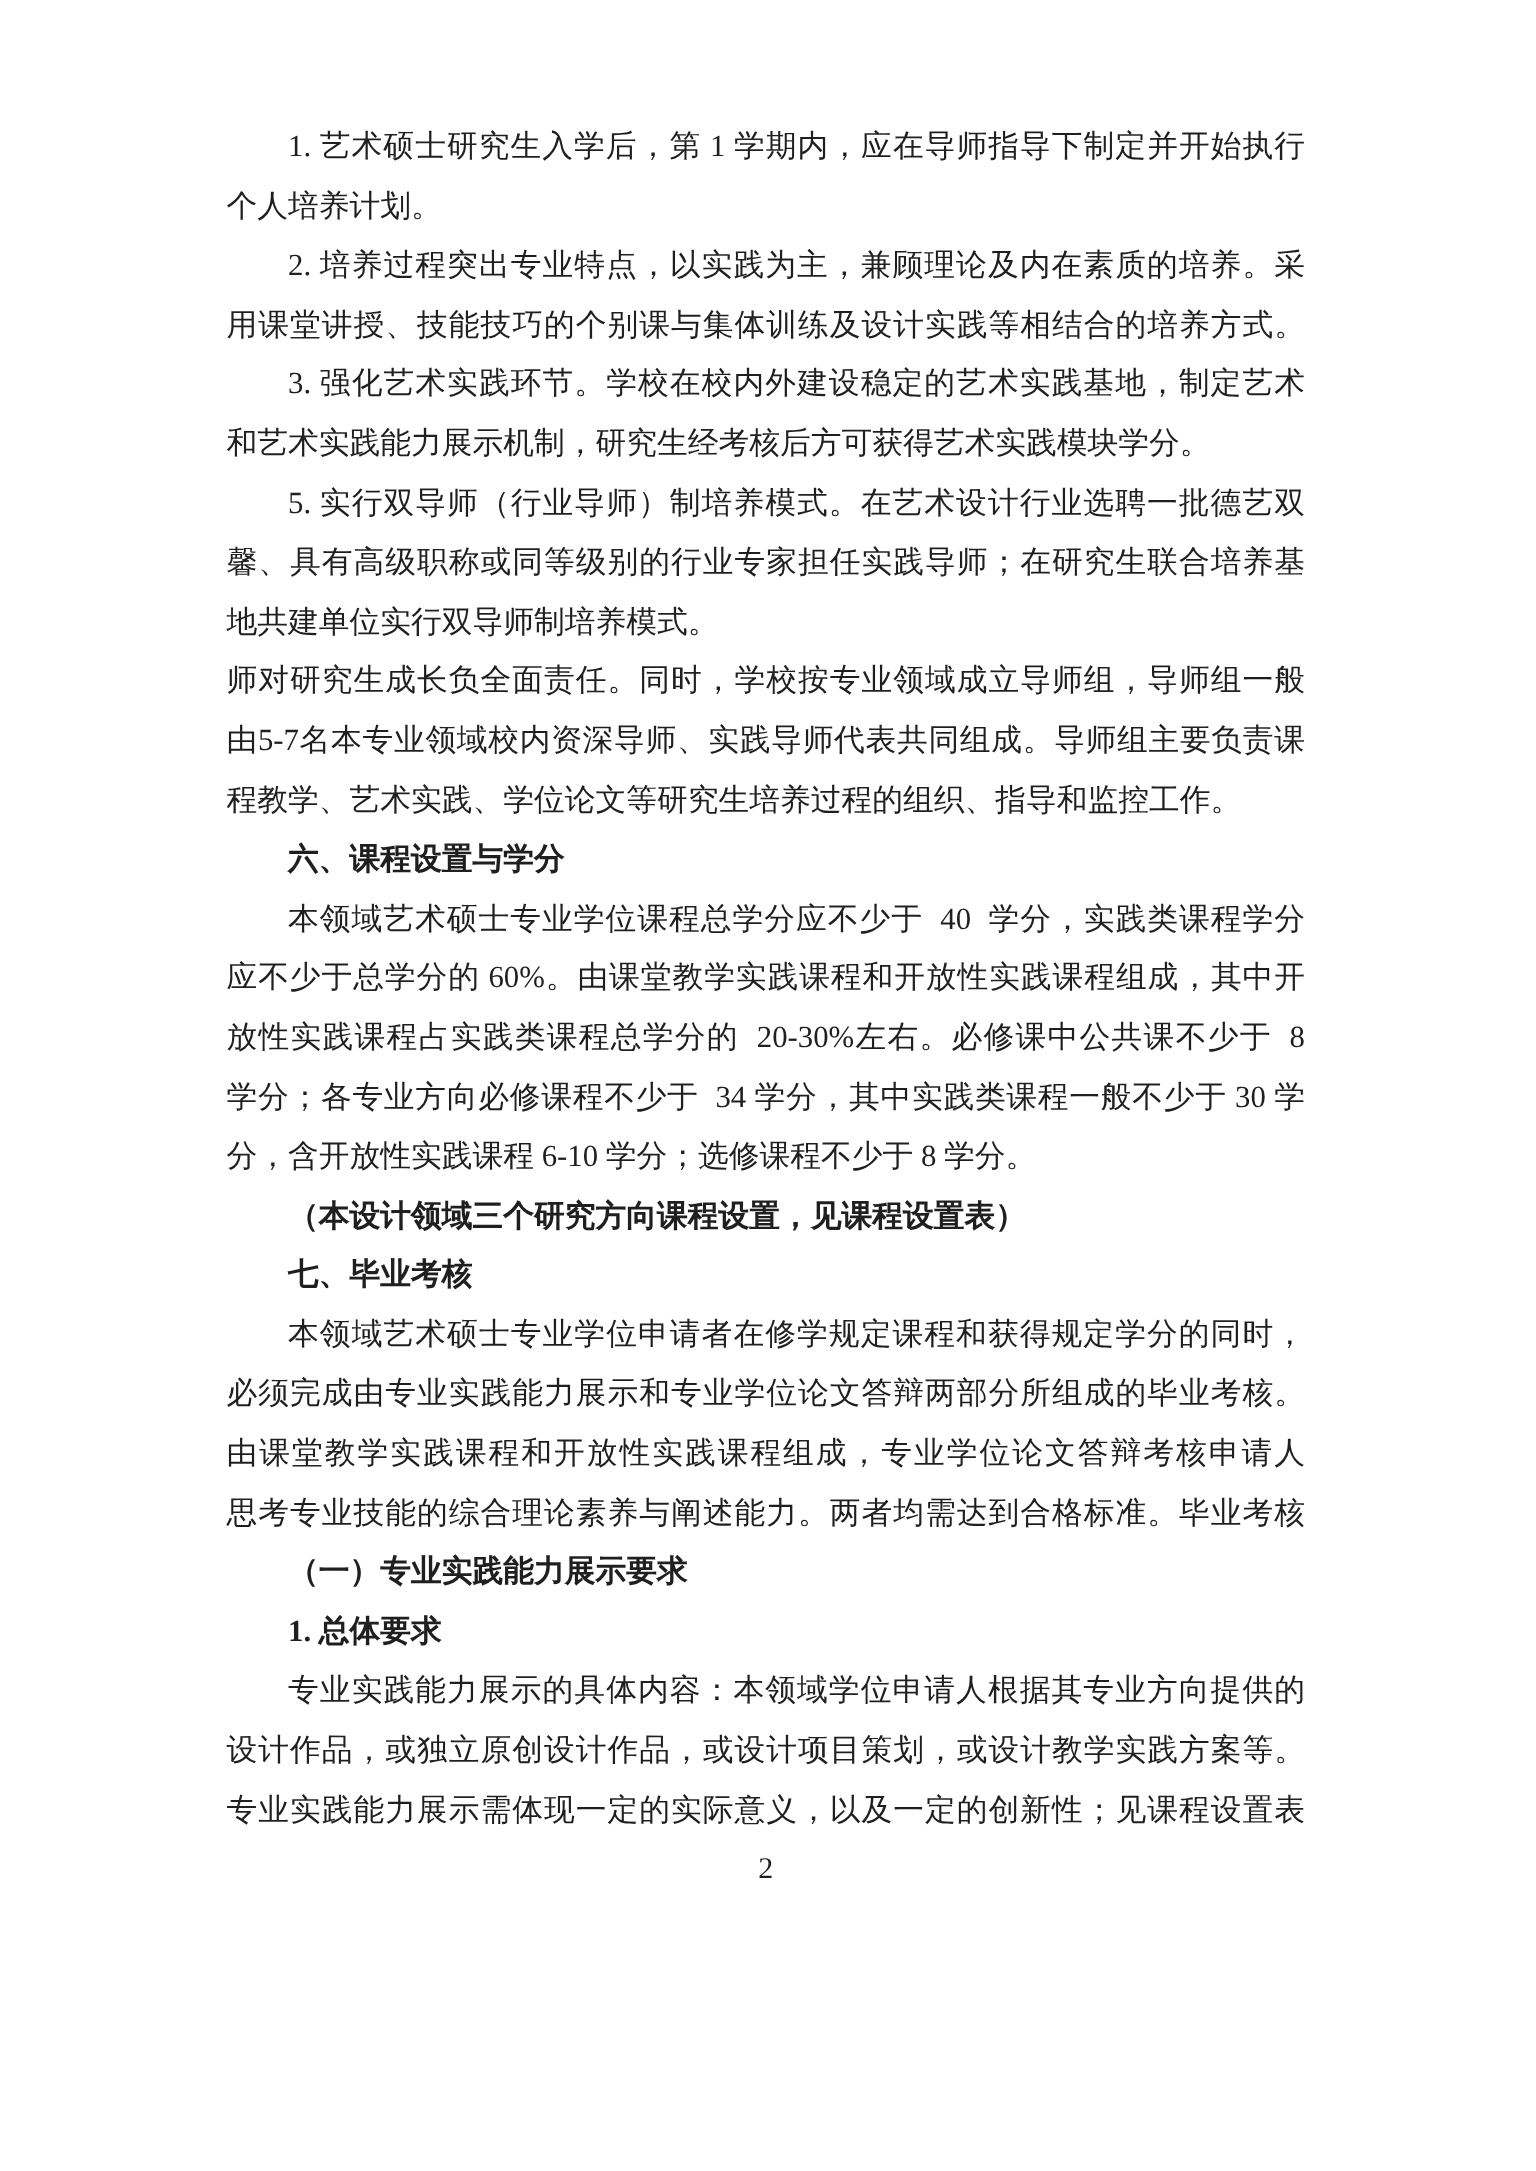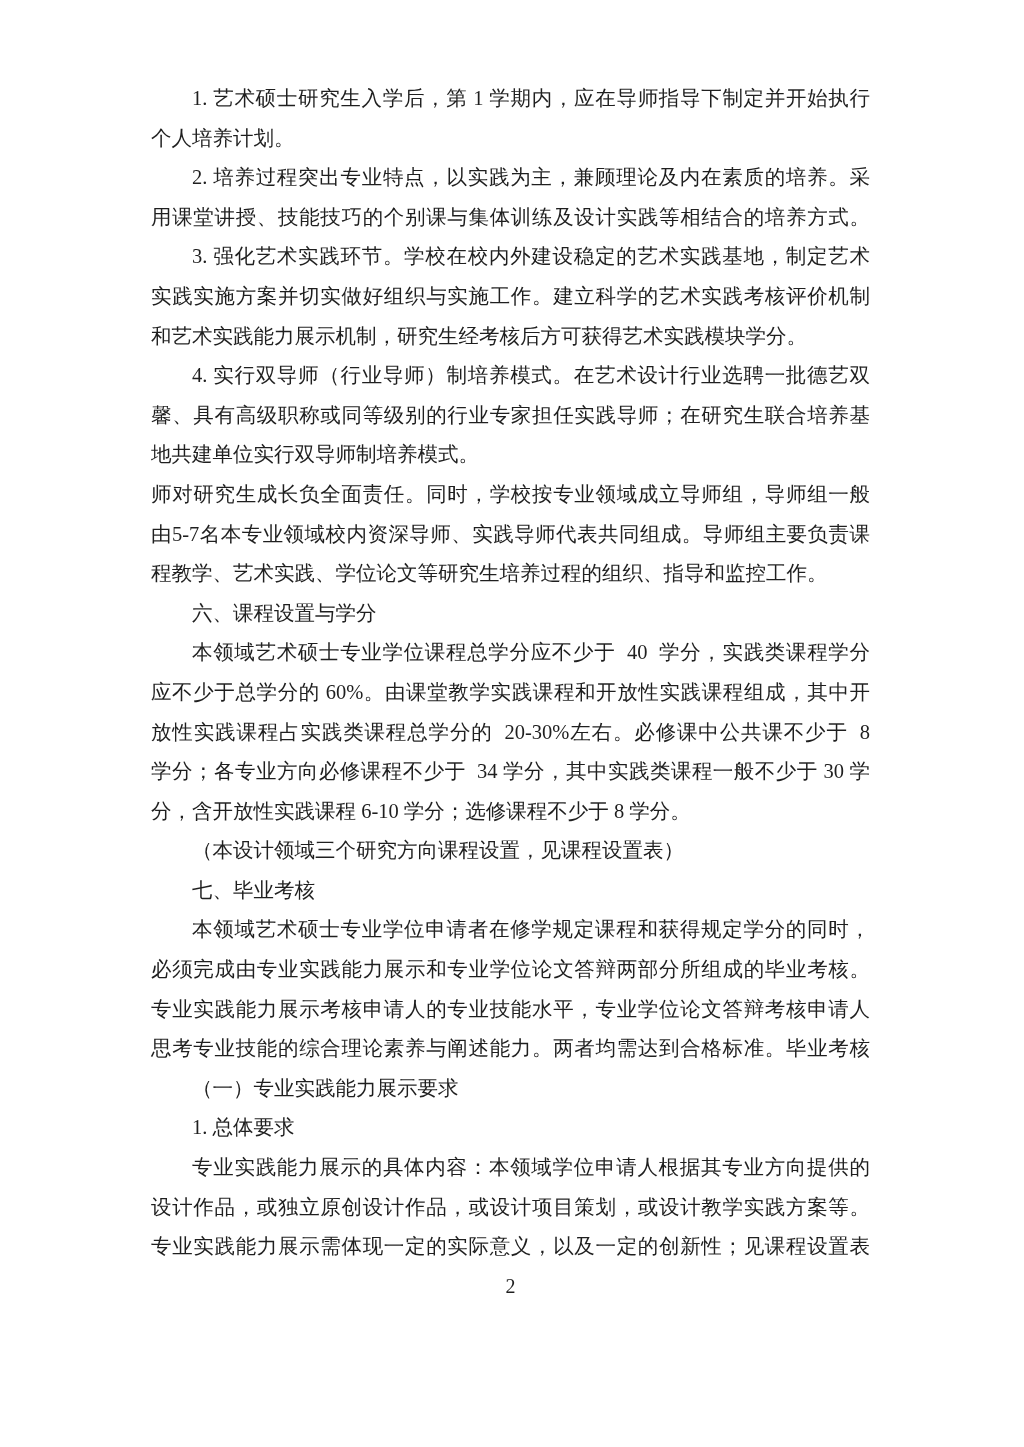--- a/index.html
+++ b/index.html
@@ -30,45 +30,44 @@
     text-align-last: justify;
     height: 39.6px;
   }
   .ln.end {
     text-align-last: left;
   }
   .ln.first {
     text-indent: 2em;
   }
   .ln.bold {
-    font-weight: normal;
+    font-weight: bold;
   }
   .ln.center {
     text-align: center;
     text-align-last: center;
     font-size: 20px;
   }
 </style>
 </head>
 <body>
 
 <div class="page">
   <div class="doc">
 
     <div class="ln first fill">1. 艺术硕士研究生入学后，第 1 学期内，应在导师指导下制定并开始执行</div>
     <div class="ln end">个人培养计划。</div>
 
     <div class="ln first fill">2. 培养过程突出专业特点，以实践为主，兼顾理论及内在素质的培养。采</div>
     <div class="ln fill">用课堂讲授、技能技巧的个别课与集体训练及设计实践等相结合的培养方式。</div>
 
     <div class="ln first fill">3. 强化艺术实践环节。学校在校内外建设稳定的艺术实践基地，制定艺术</div>
-    <div class="ln fill">实践实施方案并切实做好组织与实施工作。建立科学的艺术实践考核评价机制</div>
     <div class="ln end">和艺术实践能力展示机制，研究生经考核后方可获得艺术实践模块学分。</div>
 
-    <div class="ln first fill">4. 实行双导师（行业导师）制培养模式。在艺术设计行业选聘一批德艺双</div>
+    <div class="ln first fill">5. 实行双导师（行业导师）制培养模式。在艺术设计行业选聘一批德艺双</div>
     <div class="ln fill">馨、具有高级职称或同等级别的行业专家担任实践导师；在研究生联合培养基</div>
     <div class="ln end">地共建单位实行双导师制培养模式。</div>
 
     <div class="ln fill">师对研究生成长负全面责任。同时，学校按专业领域成立导师组，导师组一般</div>
     <div class="ln fill">由5-7名本专业领域校内资深导师、实践导师代表共同组成。导师组主要负责课</div>
     <div class="ln end">程教学、艺术实践、学位论文等研究生培养过程的组织、指导和监控工作。</div>
 
     <div class="ln first bold end">六、课程设置与学分</div>
 
     <div class="ln first fill">本领域艺术硕士专业学位课程总学分应不少于  40  学分，实践类课程学分</div>
@@ -76,21 +75,21 @@
     <div class="ln fill">放性实践课程占实践类课程总学分的  20-30%左右。必修课中公共课不少于  8</div>
     <div class="ln fill">学分；各专业方向必修课程不少于  34 学分，其中实践类课程一般不少于 30 学</div>
     <div class="ln end">分，含开放性实践课程 6-10 学分；选修课程不少于 8 学分。</div>
 
     <div class="ln first bold end">（本设计领域三个研究方向课程设置，见课程设置表）</div>
 
     <div class="ln first bold end">七、毕业考核</div>
 
     <div class="ln first fill">本领域艺术硕士专业学位申请者在修学规定课程和获得规定学分的同时，</div>
     <div class="ln fill">必须完成由专业实践能力展示和专业学位论文答辩两部分所组成的毕业考核。</div>
-    <div class="ln fill">专业实践能力展示考核申请人的专业技能水平，专业学位论文答辩考核申请人</div>
+    <div class="ln fill">由课堂教学实践课程和开放性实践课程组成，专业学位论文答辩考核申请人</div>
     <div class="ln fill">思考专业技能的综合理论素养与阐述能力。两者均需达到合格标准。毕业考核</div>
 
     <div class="ln first bold end">（一）专业实践能力展示要求</div>
 
     <div class="ln first bold end">1. 总体要求</div>
 
     <div class="ln first fill">专业实践能力展示的具体内容：本领域学位申请人根据其专业方向提供的</div>
     <div class="ln fill">设计作品，或独立原创设计作品，或设计项目策划，或设计教学实践方案等。</div>
     <div class="ln fill">专业实践能力展示需体现一定的实际意义，以及一定的创新性；见课程设置表</div>
 

